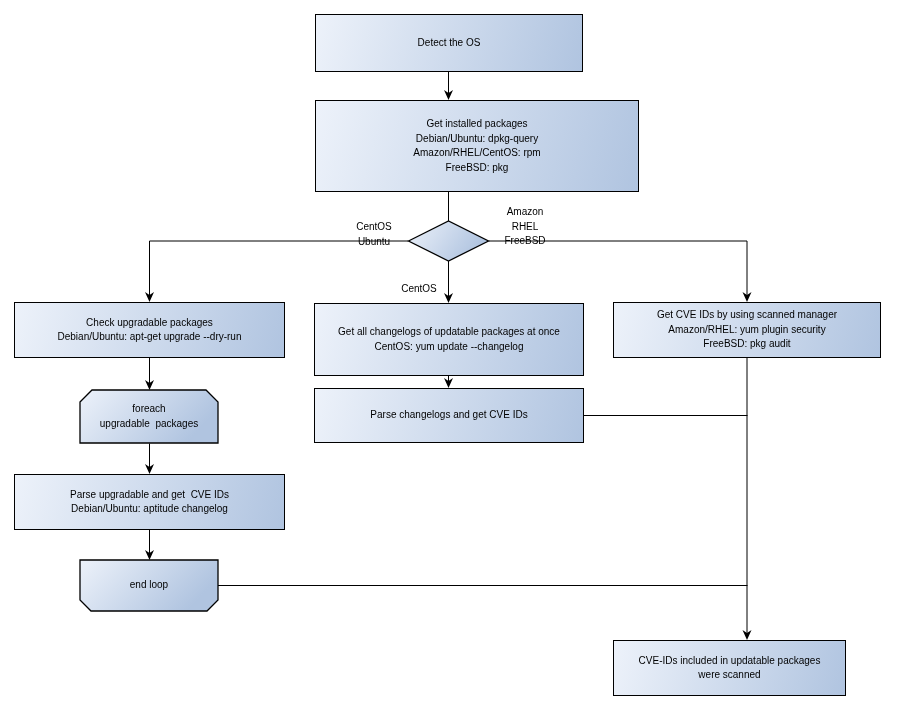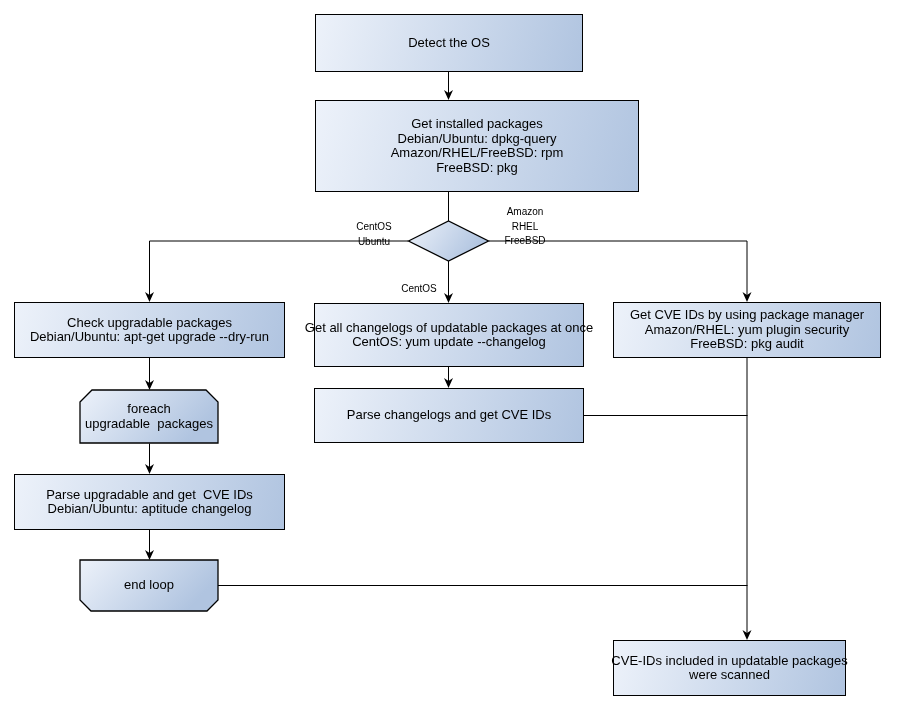--- a/index.html
+++ b/index.html
@@ -15,21 +15,21 @@
   }
   svg.connectors .shape{
     stroke:var(--node-border,#000);stroke-width:1.3;
   }
   svg.connectors .dart{fill:var(--line-color,#000);stroke:none;}
   .node{
     position:absolute;box-sizing:border-box;
     border:1px solid var(--node-border,#000);
     background:linear-gradient(105deg,var(--node-fill-light,#edf2fa) 0%,var(--node-fill-dark,#b0c4e0) 100%);
     display:flex;flex-direction:column;justify-content:center;align-items:center;
-    text-align:center;font-size:13px;line-height:14.5px;
+    text-align:center;font-size:10px;line-height:14.5px;
   }
   .node.shape-overlay{border:none;background:none;justify-content:center;}
   .node .line{white-space:pre;}
   .edge-label{
     position:absolute;font-size:10px;line-height:14.5px;text-align:center;margin-top:11px;
   }
   .edge-label .line{white-space:pre;}
 </style>
 </head>
 <body>
@@ -72,21 +72,21 @@
     <polygon class="shape" points="80,560 218,560 218,600 207,611 91,611 80,600" fill="url(#nodeGrad)"></polygon>
   </svg>
 
   <div class="node" style="left:315px;top:14px;width:268px;height:58px;">
     <div class="line">Detect the OS</div>
   </div>
 
   <div class="node" style="left:315px;top:100px;width:324px;height:92px;">
     <div class="line">Get installed packages</div>
     <div class="line">Debian/Ubuntu: dpkg-query</div>
-    <div class="line">Amazon/RHEL/FreeBSD: rpm</div>
+    <div class="line">Amazon/RHEL/CentOS: rpm</div>
     <div class="line">FreeBSD: pkg</div>
   </div>
 
   <div class="node" style="left:14px;top:302px;width:271px;height:56px;">
     <div class="line">Check upgradable packages</div>
     <div class="line">Debian/Ubuntu: apt-get upgrade --dry-run</div>
   </div>
 
   <div class="node shape-overlay" style="left:80px;top:390px;width:138px;height:53px;">
     <div class="line">foreach</div>
@@ -95,31 +95,31 @@
 
   <div class="node" style="left:14px;top:474px;width:271px;height:56px;">
     <div class="line">Parse upgradable and get  CVE IDs</div>
     <div class="line">Debian/Ubuntu: aptitude changelog</div>
   </div>
 
   <div class="node shape-overlay" style="left:80px;top:560px;width:138px;height:51px;">
     <div class="line">end loop</div>
   </div>
 
-  <div class="node" style="left:314px;top:303px;width:270px;height:64px;">
+  <div class="node" style="left:314px;top:303px;width:270px;height:73px;">
     <div class="line">Get all changelogs of updatable packages at once</div>
     <div class="line">CentOS: yum update --changelog</div>
   </div>
 
   <div class="node" style="left:314px;top:388px;width:270px;height:55px;">
     <div class="line">Parse changelogs and get CVE IDs</div>
   </div>
 
   <div class="node" style="left:613px;top:302px;width:268px;height:56px;">
-    <div class="line">Get CVE IDs by using package manager</div>
+    <div class="line">Get CVE IDs by using scanned manager</div>
     <div class="line">Amazon/RHEL: yum plugin security</div>
     <div class="line">FreeBSD: pkg audit</div>
   </div>
 
   <div class="node" style="left:613px;top:640px;width:233px;height:56px;">
     <div class="line">CVE-IDs included in updatable packages</div>
     <div class="line">were scanned</div>
   </div>
 
   <div class="edge-label" style="left:334px;top:209px;width:80px;">

